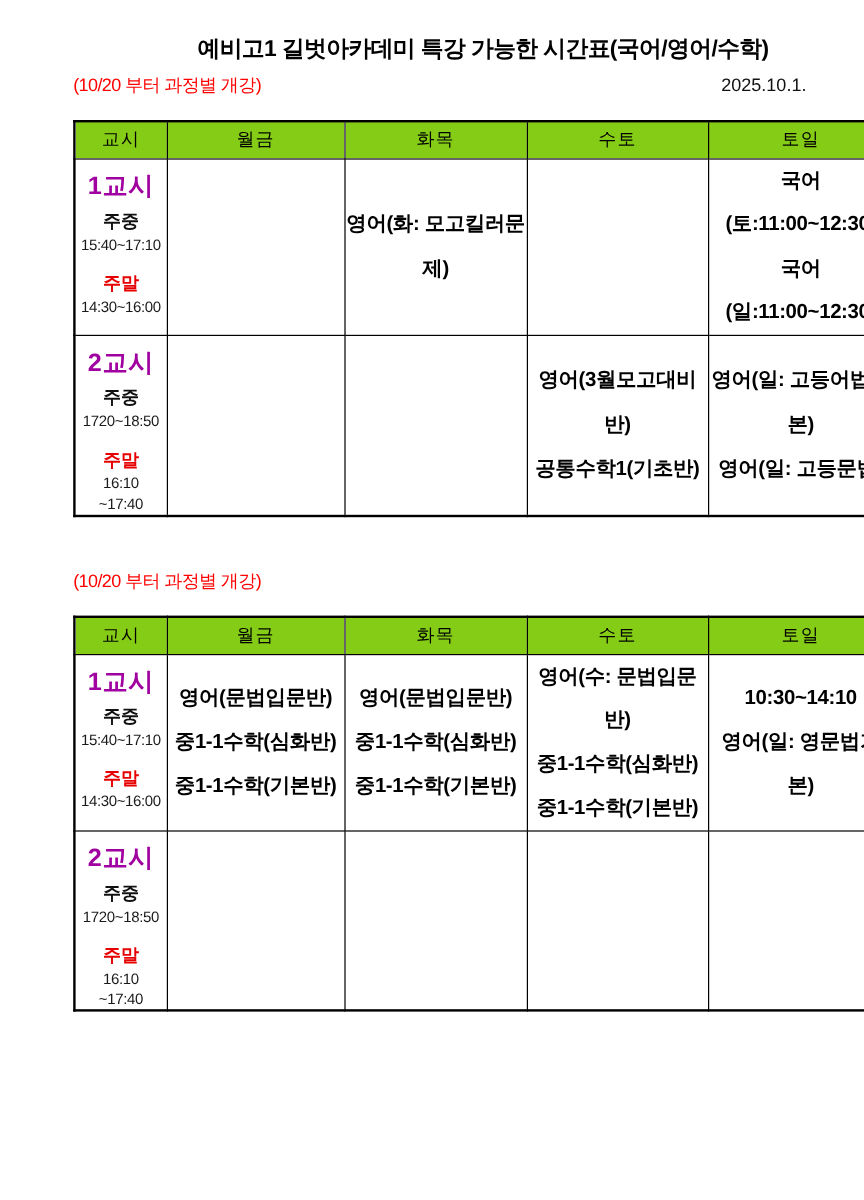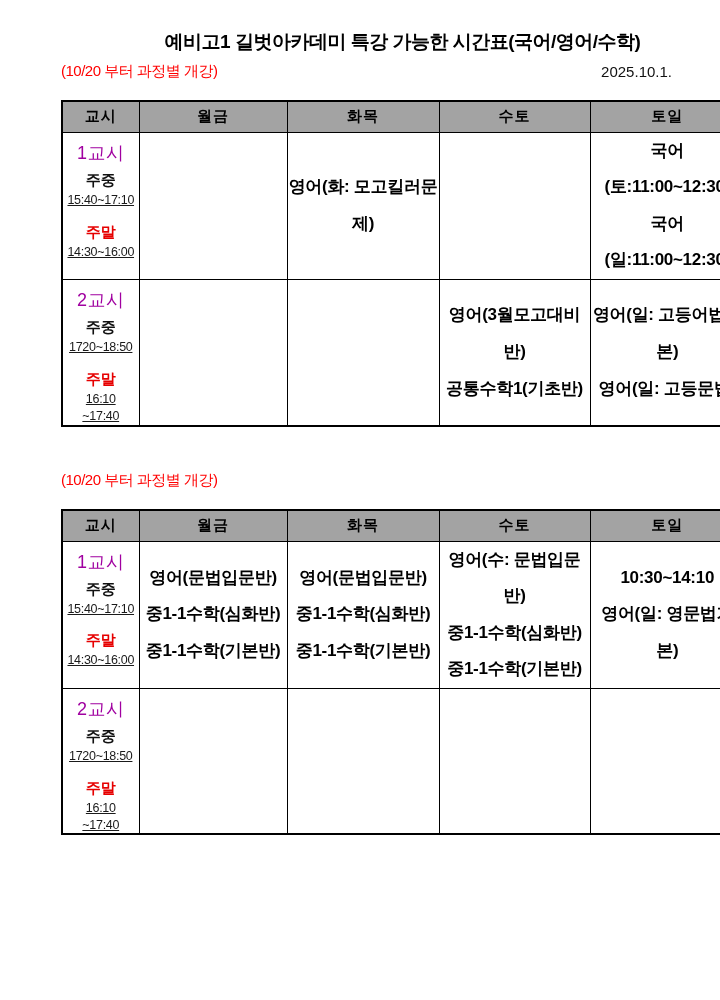--- a/index.html
+++ b/index.html
@@ -60,61 +60,60 @@
     border: 2px solid #000;
   }
   .tt th, .tt td {
     border: 1px solid #000;
     text-align: center;
     vertical-align: middle;
     padding: 0;
     overflow: hidden;
   }
   .tt th {
-    background: #a3a3a3;
-    font-size: 15px;
-    font-weight: bold;
+    background: #84cc16;
+    font-size: 15px;
+    font-weight: normal;
     height: 30px;
     letter-spacing: 1px;
   }
   td.subj {
     font-size: 17px;
     font-weight: bold;
     white-space: pre-line;
     line-height: 2.15;
     letter-spacing: -0.3px;
   }
   td.pcell {
     vertical-align: top;
     padding-top: 8px;
   }
   .period {
-    font-size: 18px;
-    font-weight: normal;
+    font-size: 21px;
+    font-weight: bold;
     color: #a000a0;
     letter-spacing: 0.5px;
   }
   .dlabel {
     font-size: 15px;
     font-weight: bold;
     margin-top: 6px;
     color: #111;
   }
   .dlabel.we {
     color: #e60000;
     margin-top: 14px;
   }
   .dtime {
     font-size: 12.5px;
     color: #1a1a1a;
     margin-top: 2px;
     line-height: 1.35;
     white-space: pre-line;
     letter-spacing: -0.3px;
-    text-decoration: underline;
   }
 </style>
 </head>
 <body>
 
 <div class="page">
 
   <section class="sheet sheet-1">
     <h1 class="doc-title">예비고1 길벗아카데미 특강 가능한 시간표(국어/영어/수학)</h1>
     <div class="subtitle-row">

